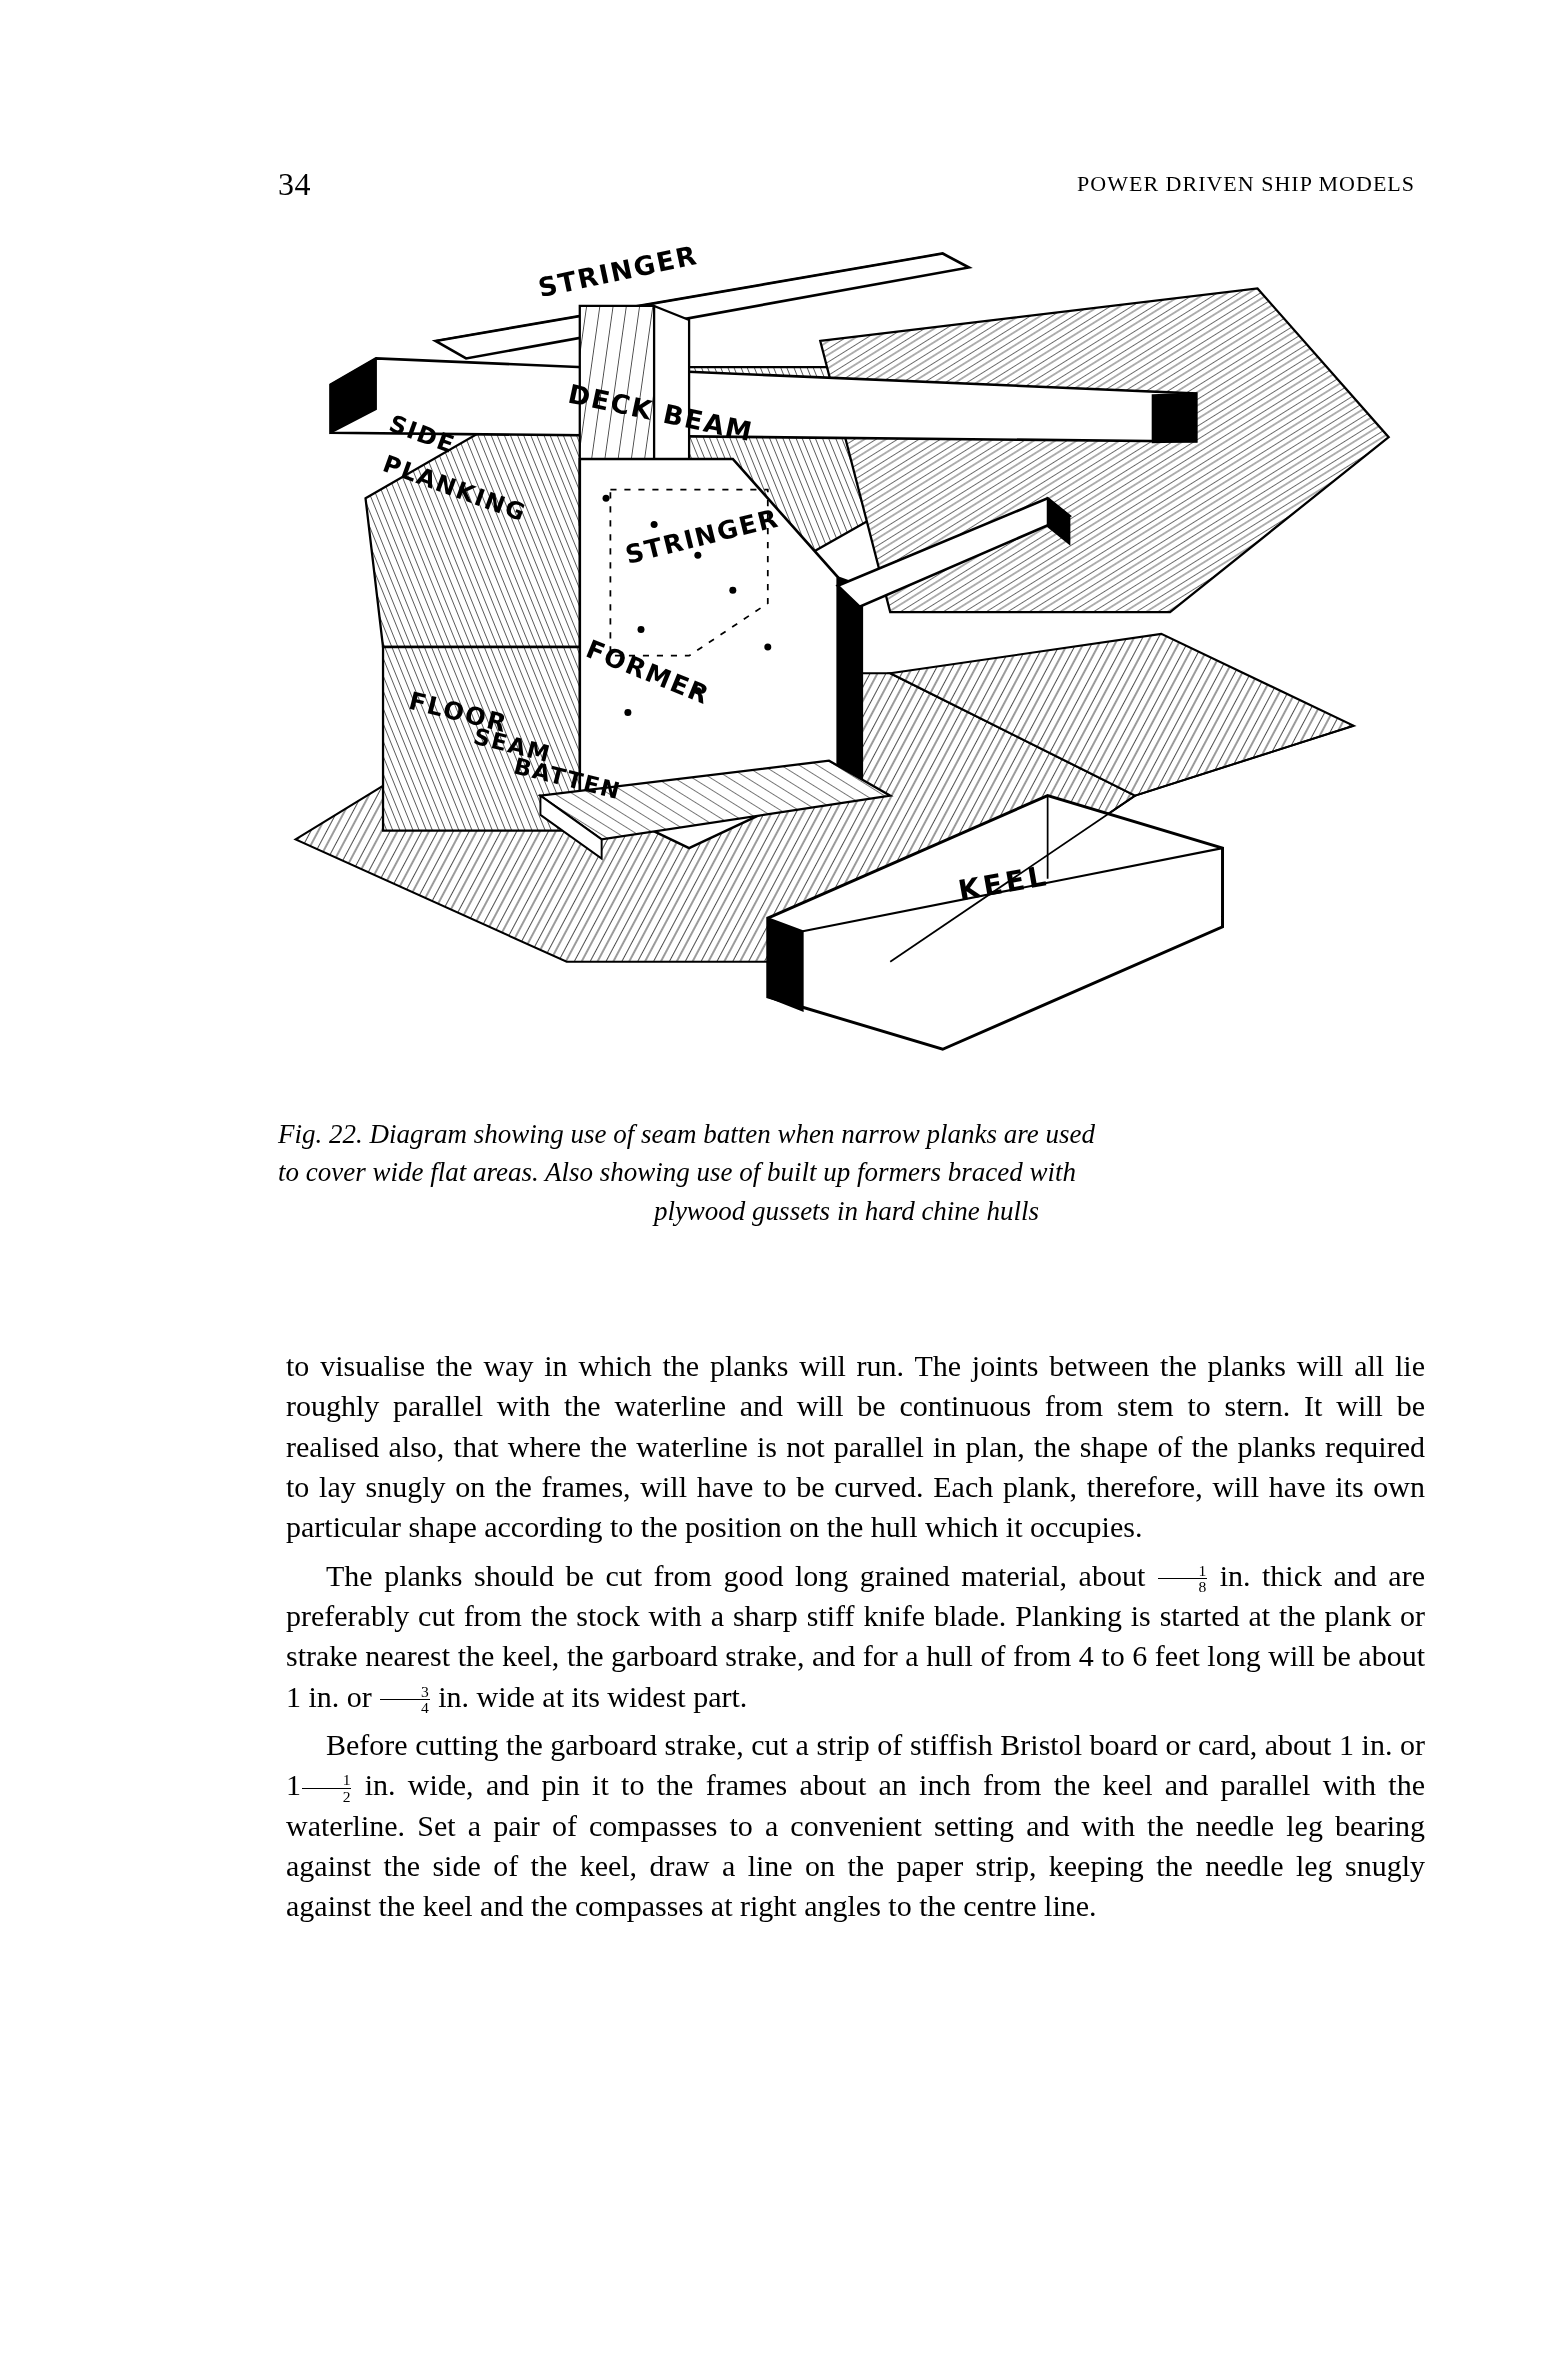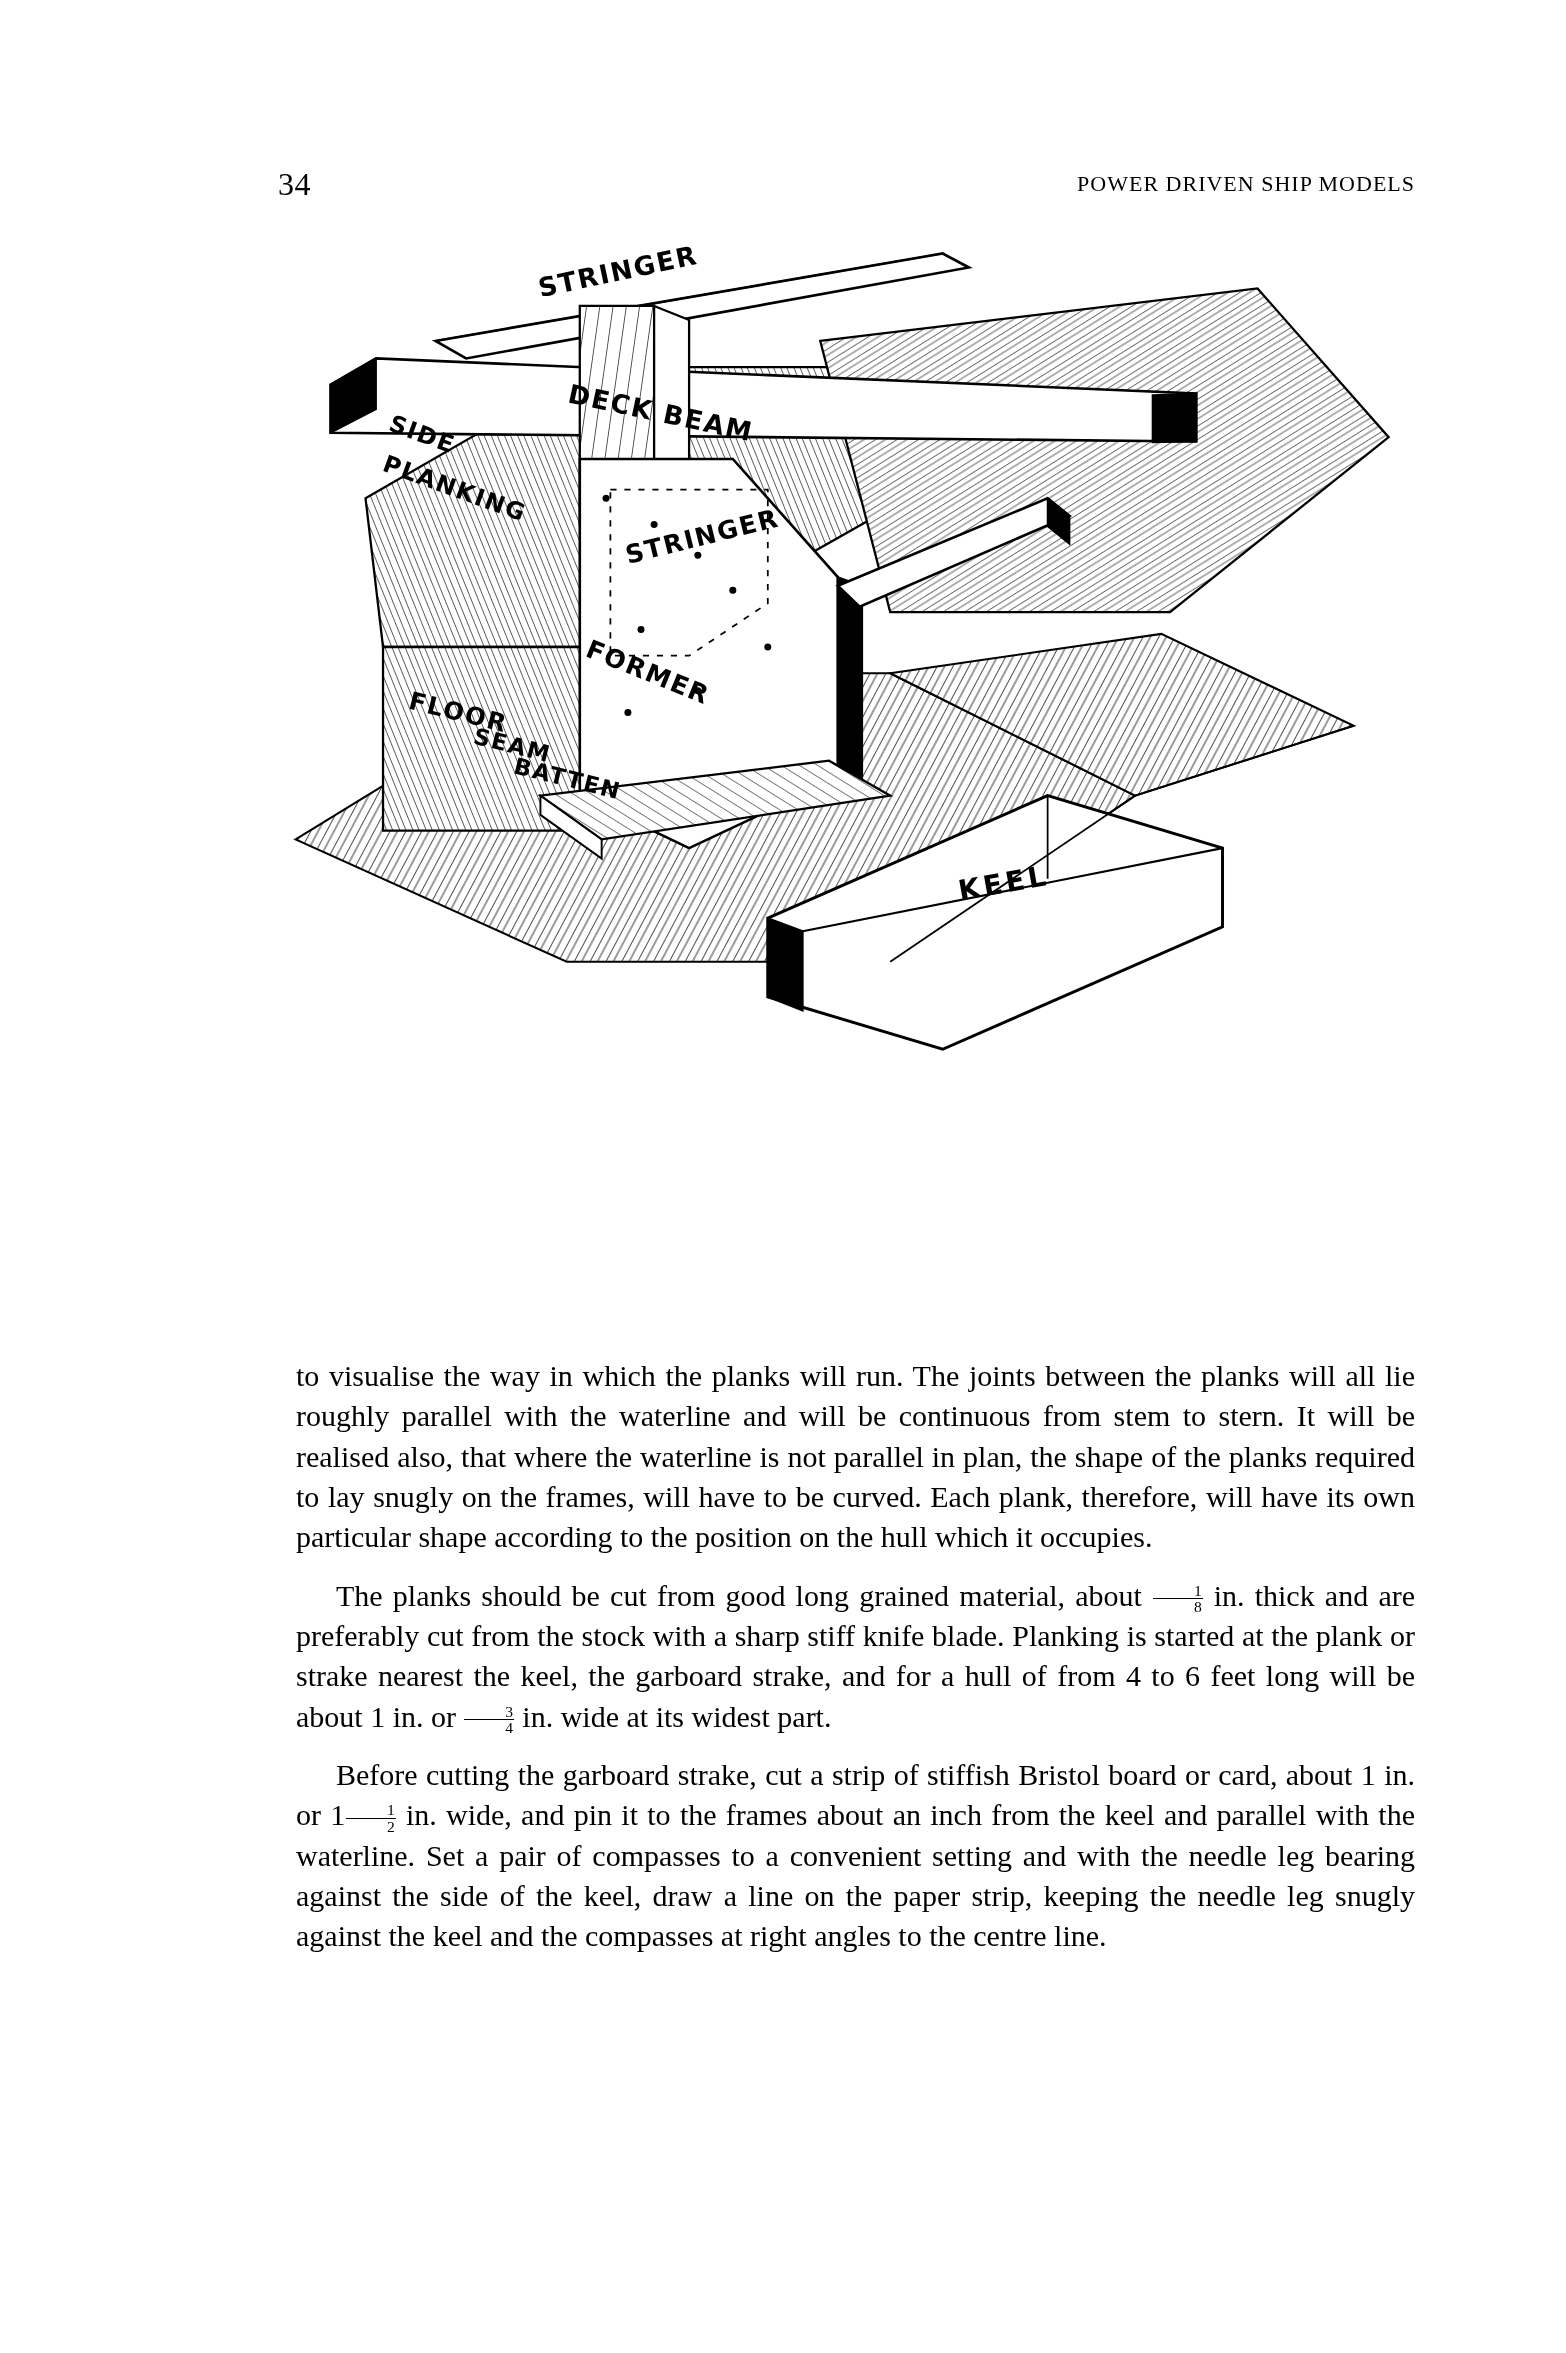--- a/index.html
+++ b/index.html
@@ -91,21 +91,21 @@
   .body-text {
     position: absolute;
     left: 278px;
     top: 1338px;
     width: 1155px;
     font-size: 30px;
     line-height: 1.345;
     text-align: justify;
   }
   .body-text p {
-    margin: 18px;
+    margin: 8px;
     text-indent: 0;
   }
   .body-text p.indent {
     text-indent: 40px;
   }
   .frac {
     display: inline-block;
     vertical-align: -0.42em;
     font-size: 0.52em;
     line-height: 1;
@@ -223,20 +223,25 @@
           <text x="400" y="375" font-size="29" transform="rotate(-14 400 375)" letter-spacing="2">STRINGER</text>
           <text x="350" y="480" font-size="29" transform="rotate(22 350 480)" letter-spacing="2">FORMER</text>
           <text x="148" y="540" font-size="28" transform="rotate(14 148 540)" letter-spacing="2">FLOOR</text>
           <text x="222" y="580" font-size="26" transform="rotate(14 222 580)" letter-spacing="2">SEAM</text>
           <text x="268" y="614" font-size="26" transform="rotate(14 268 614)" letter-spacing="2">BATTEN</text>
           <text x="780" y="760" font-size="32" transform="rotate(-10 780 760)" letter-spacing="4">KEEL</text>
         </g>
       </svg>
     </div>
 
+    <div class="figure-caption">
+      <span class="cap-line l1">Fig. 22.  Diagram showing use of seam batten when narrow planks are used</span>
+      <span class="cap-line l2">to cover wide flat areas.  Also showing use of built up formers braced with</span>
+      <span class="cap-line l3">plywood gussets in hard chine hulls</span>
+    </div>
   </div>
 
   <div class="body-text">
     <p><span>to visualise the way in which the planks will run.  The joints between the planks will all lie roughly parallel with the waterline and will be continuous from stem to stern.  It will be realised also, that where the waterline is not parallel in plan, the shape of the planks required to lay snugly on the frames, will have to be curved.  Each plank, therefore, will have its own particular shape according to the position on the hull which it occupies.</span></p>
     <p class="indent"><span>The planks should be cut from good long grained material, about </span><span class="frac"><span class="num">1</span><span class="den">8</span></span><span> in. thick and are preferably cut from the stock with a sharp stiff knife blade.  Planking is started at the plank or strake nearest the keel, the garboard strake, and for a hull of from 4 to 6 feet long will be about 1 in. or </span><span class="frac"><span class="num">3</span><span class="den">4</span></span><span> in. wide at its widest part.</span></p>
     <p class="indent"><span>Before cutting the garboard strake, cut a strip of stiffish Bristol board or card, about 1 in. or 1</span><span class="frac"><span class="num">1</span><span class="den">2</span></span><span> in. wide, and pin it to the frames about an inch from the keel and parallel with the waterline. Set a pair of compasses to a convenient setting and with the needle leg bearing against the side of the keel, draw a line on the paper strip, keeping the needle leg snugly against the keel and the compasses at right angles to the centre line.</span></p>
   </div>
 
 </div>
 

